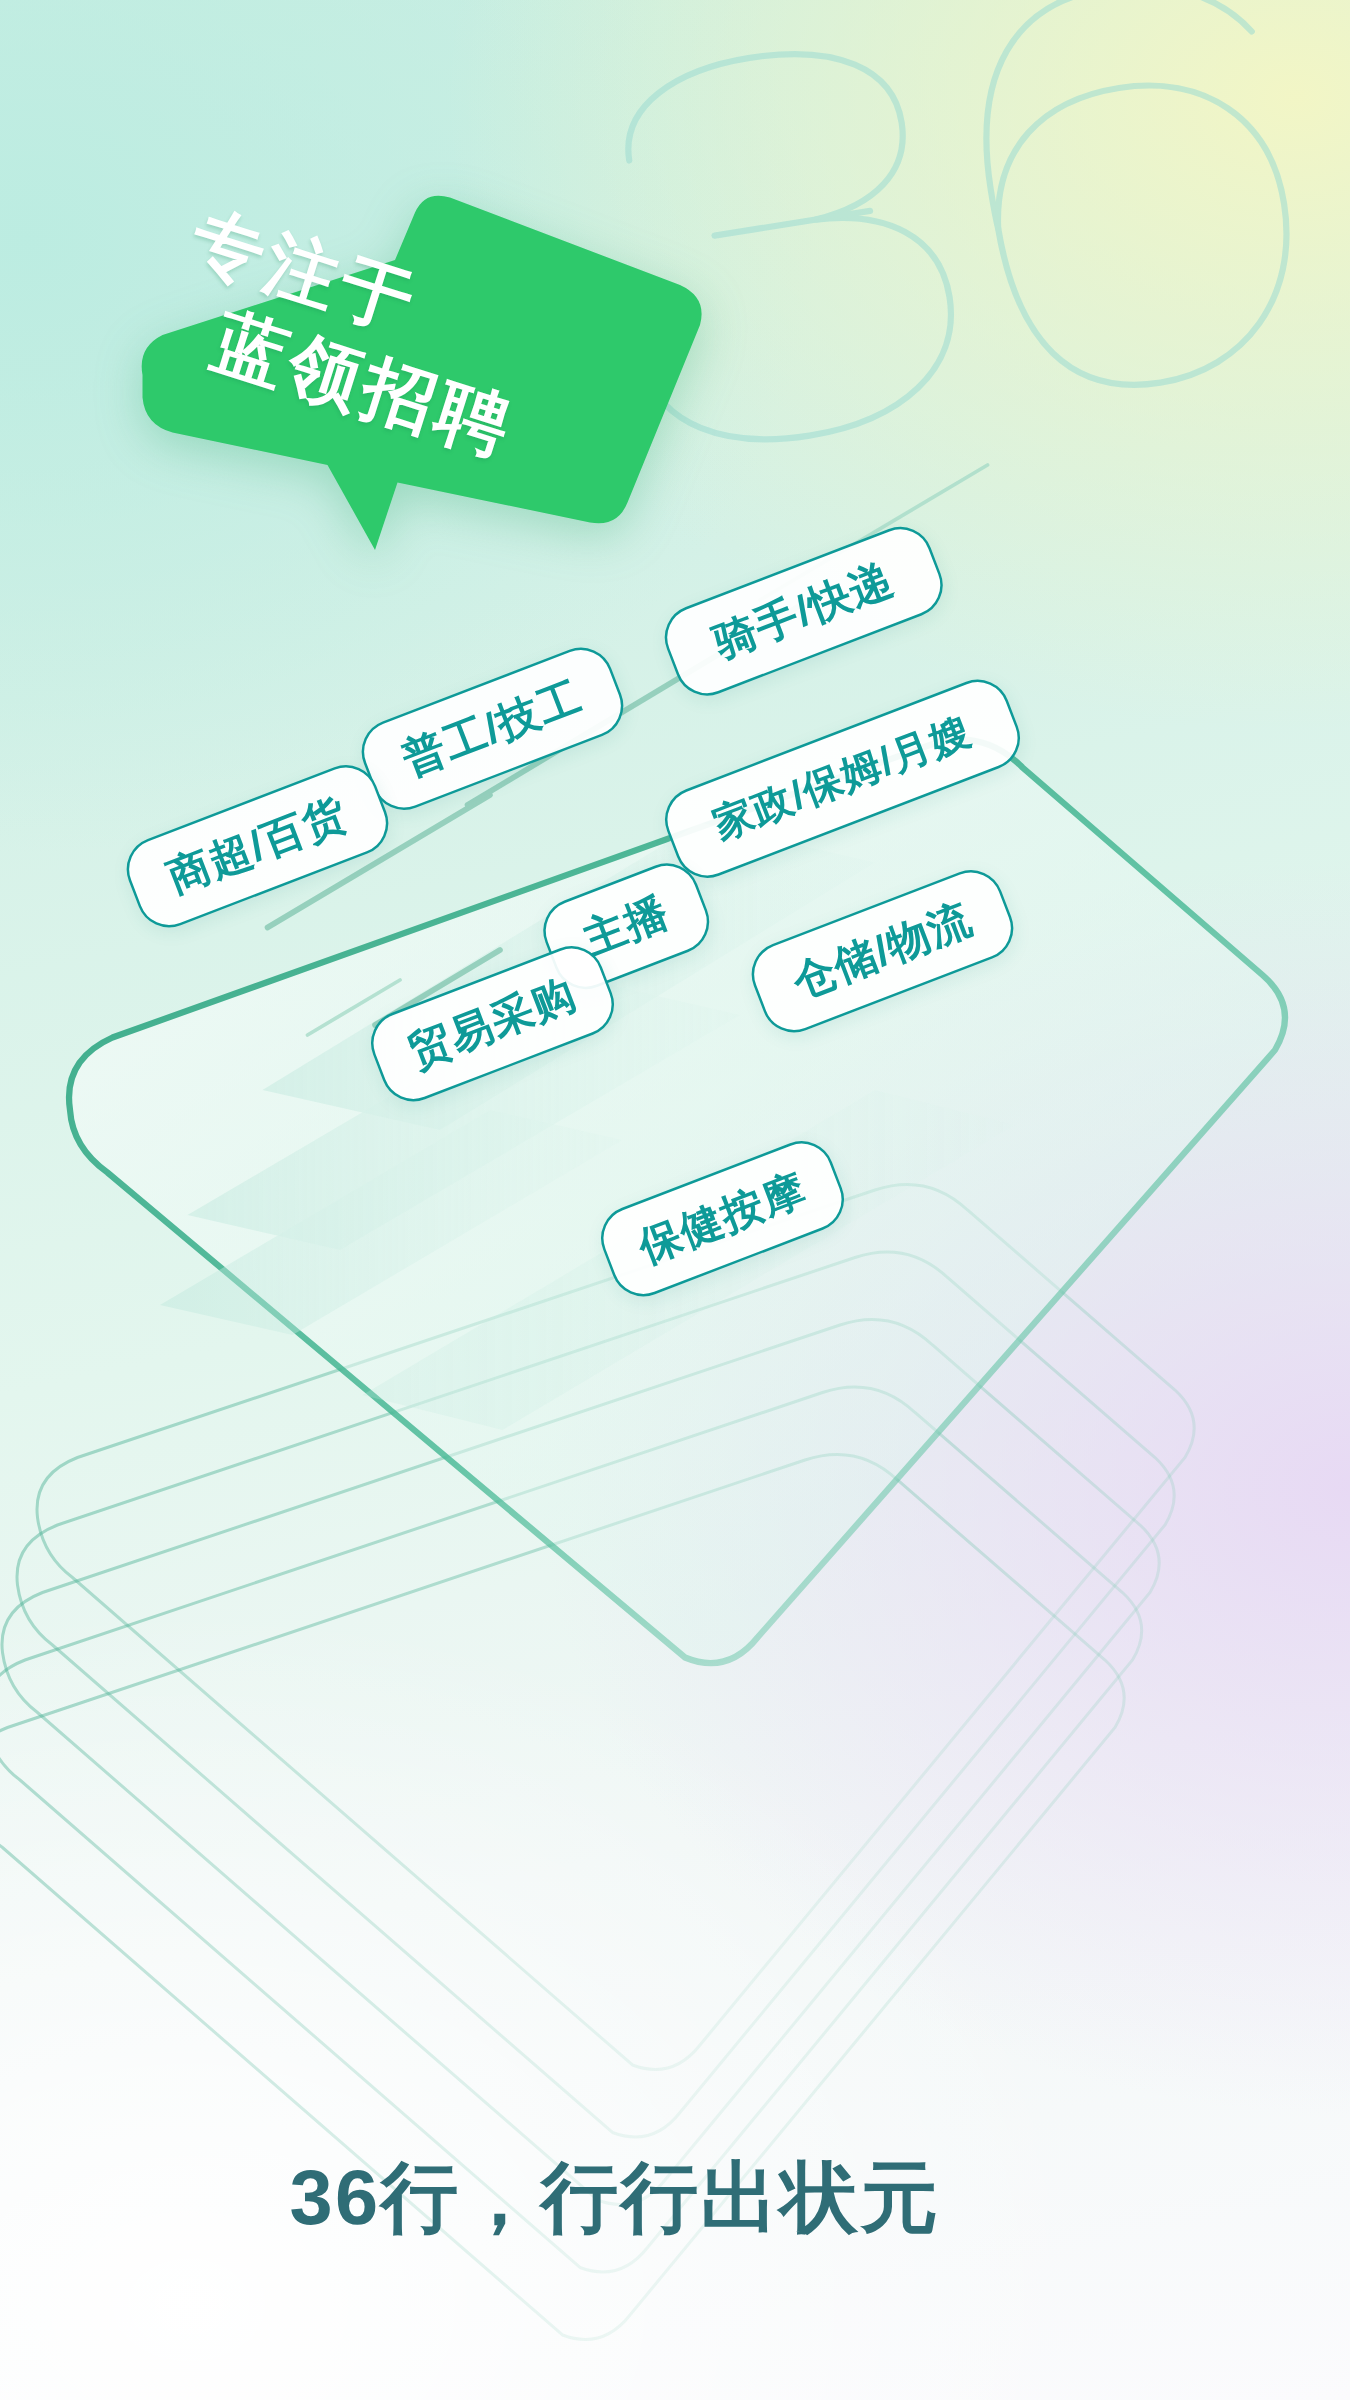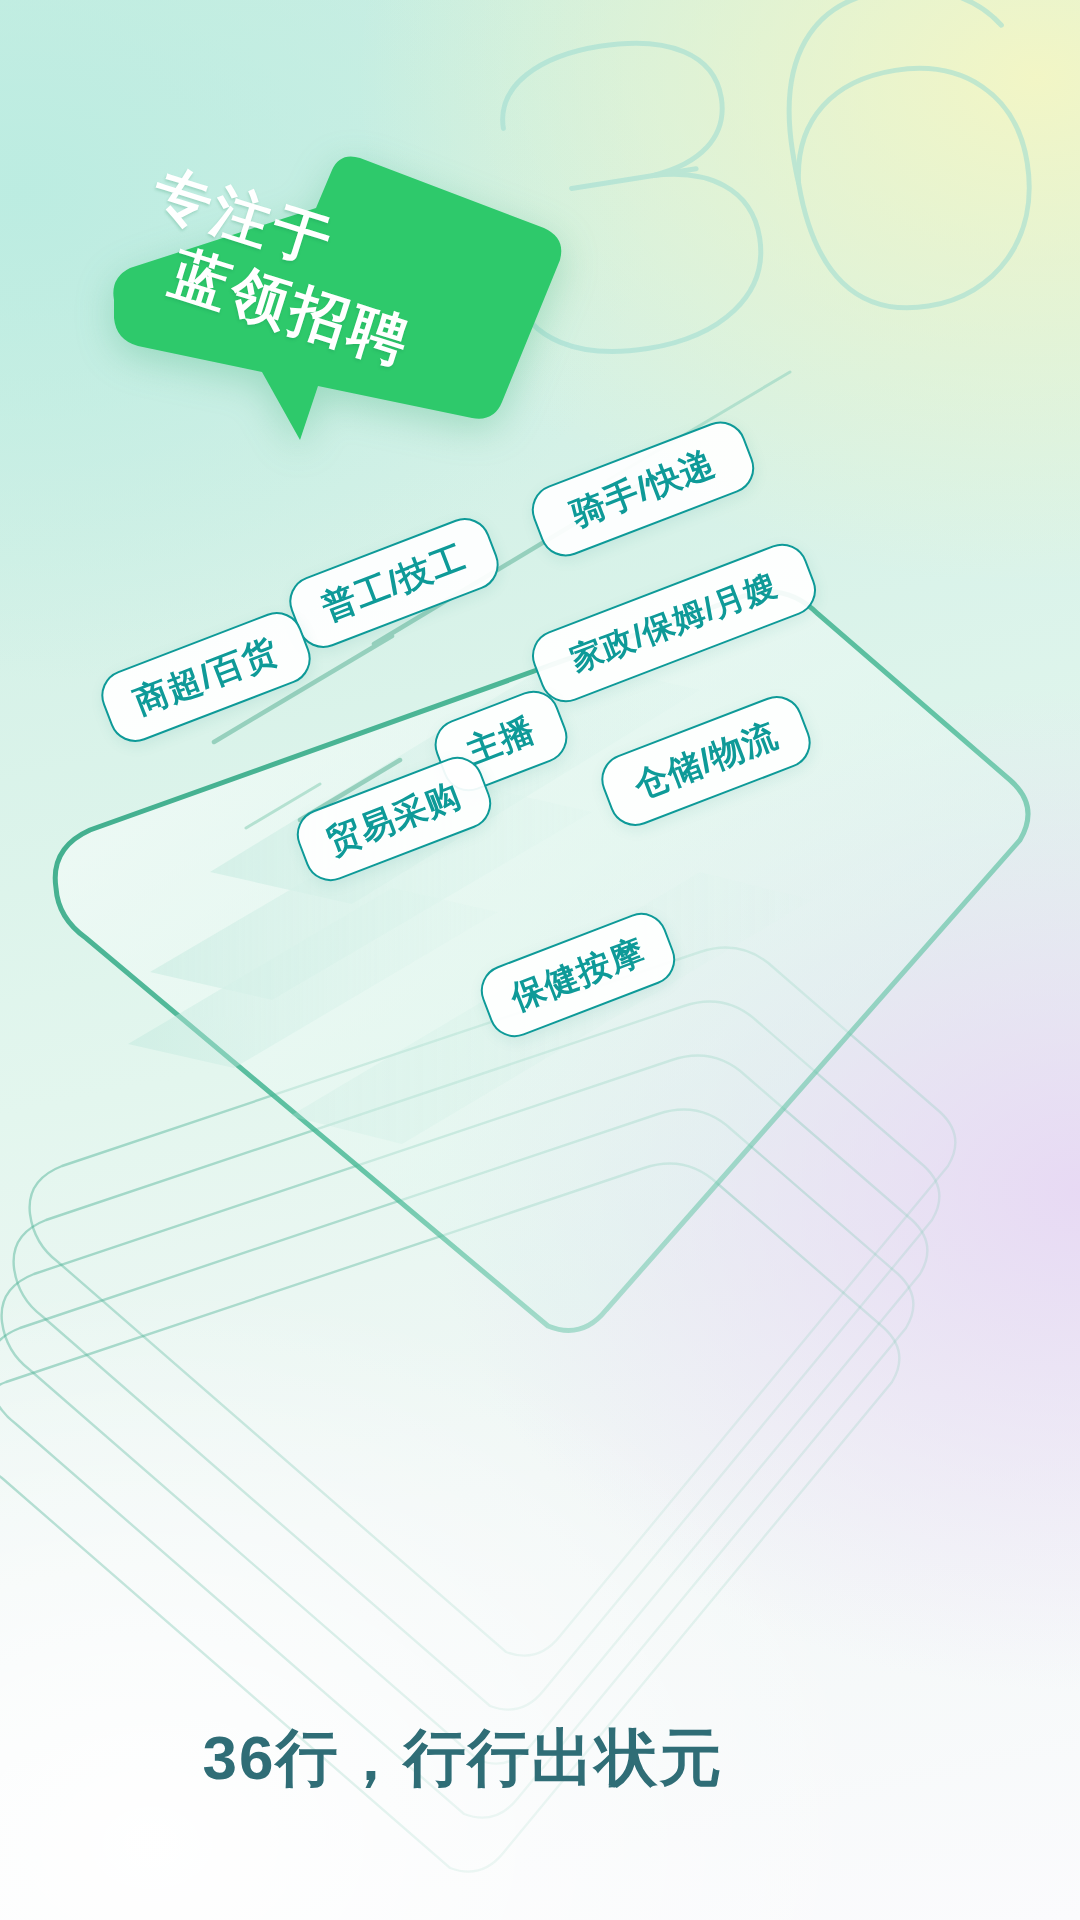--- a/index.html
+++ b/index.html
@@ -65,21 +65,21 @@
     white-space:nowrap;
     transform-origin:50% 50%;
     box-shadow:0 4px 14px rgba(30,140,130,.10);
   }
 
   
   .tagline{
     position:absolute;left:0;top:1716px;width:926px;
     text-align:center;
     color:#2f6d76;
-    font-size:62px;font-weight:700;letter-spacing:2px;
+    font-size:62px;font-weight:700;letter-spacing:2px;padding-left:29px;
   }
 </style>
 </head>
 <body>
 
 <div id="poster">
 
   <div class="watermark">
     <svg viewBox="0 0 620 420" xmlns="http://www.w3.org/2000/svg" aria-hidden="true">
       <g fill="none" stroke="#9ddcd2" stroke-width="5" stroke-linecap="round" stroke-linejoin="round">

